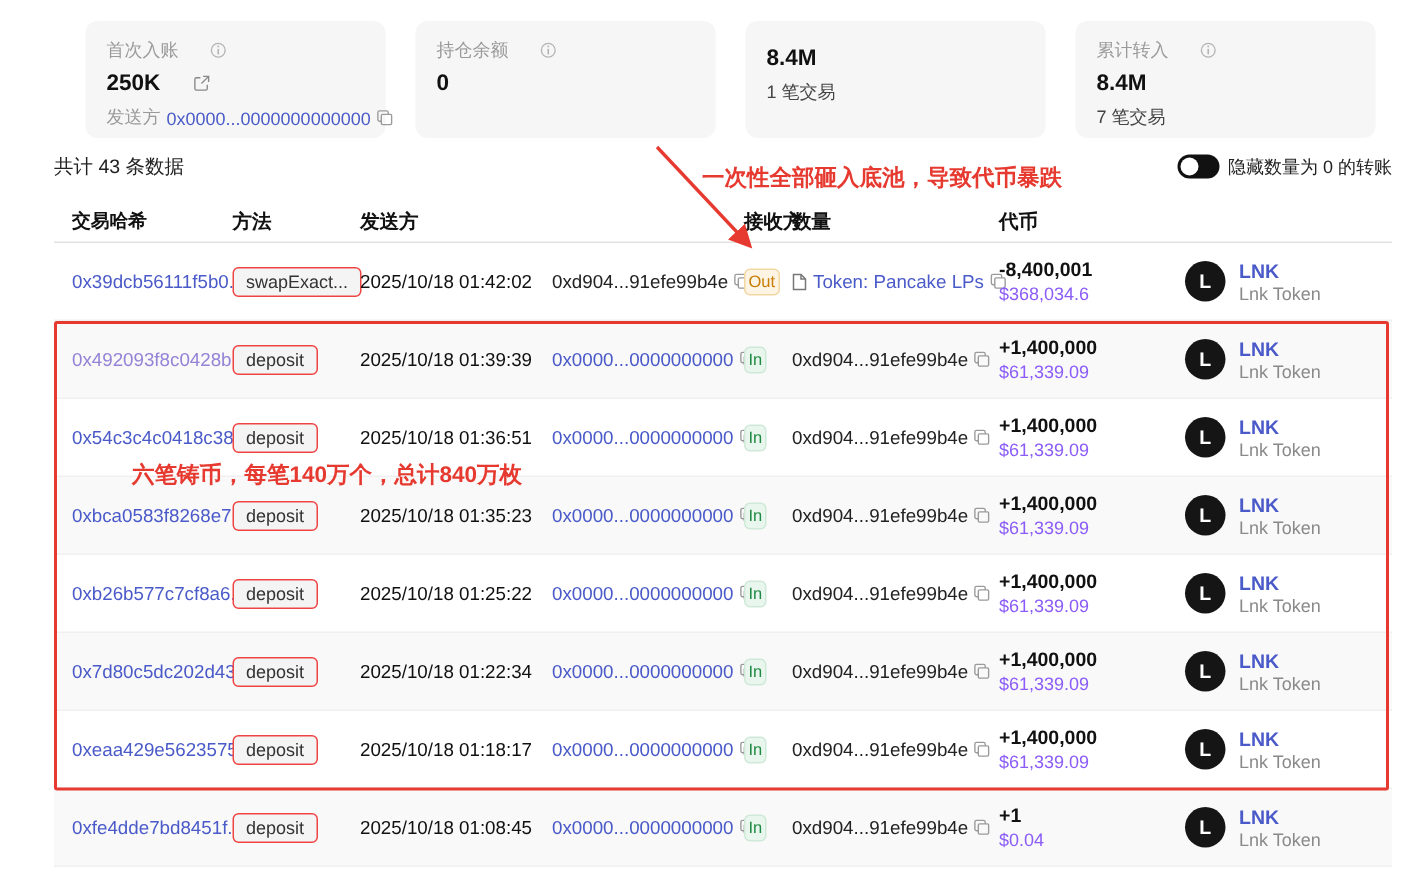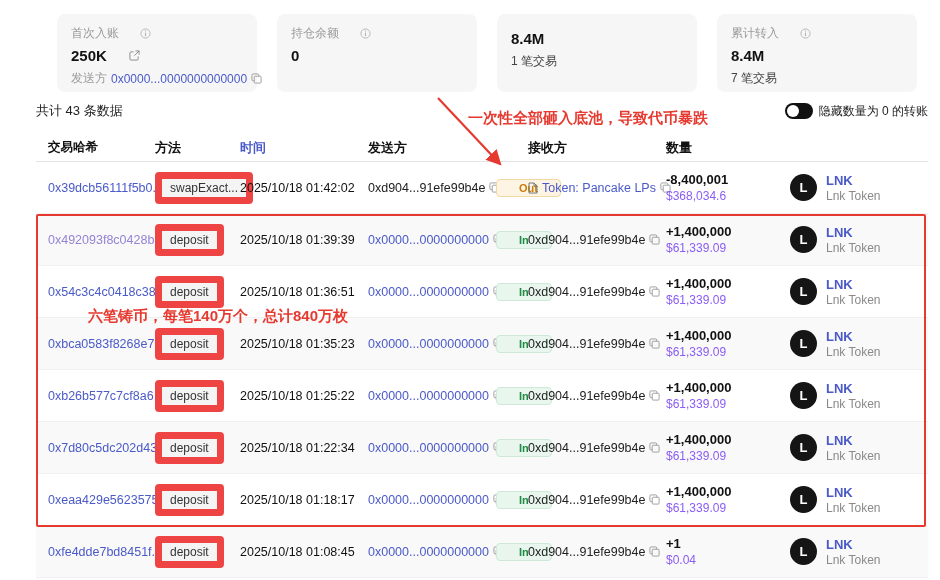--- a/index.html
+++ b/index.html
@@ -32,24 +32,24 @@
   
   .table{position:absolute;left:0;top:134px;width:940px}
   .trow{display:grid;grid-template-columns:119px 85px 128px 128px 32px 138px 124px 1fr;
     align-items:center;margin-left:36px;width:892px;height:52px;border-bottom:1px solid #f0f0f0}
   .thead{height:28px;font-weight:700;font-size:13px;border-bottom:1px solid #e2e2e2;color:#111}
   .thead .time-h{color:var(--link);cursor:pointer}
   .trow>div{white-space:nowrap}
   .zebra{background:#f9f9f9}
   .cell-hash{padding-left:12px;font-size:12.5px}
   .cell-method .btn{display:inline-block;font-size:12px;color:#333;background:#f4f4f4;
-    border:7px solid #ef4444;border-radius:4px;padding:2px 8px;cursor:pointer}
+    border:1px solid #ef4444;border-radius:4px;padding:2px 8px;cursor:pointer}
   .cell-time{font-size:12.5px;color:#111}
   .cell-addr{font-size:12.5px;display:flex;align-items:center;gap:4px}
-  .badge{display:inline-block;font-size:11px;font-weight:700;padding:2px 22px;border-radius:4px}
+  .badge{display:inline-block;font-size:11px;font-weight:400;padding:2px 2px;border-radius:4px}
   .dir-out{color:var(--out);background:#fdf4e3;border:1px solid #f1d7a2}
   .dir-in{color:var(--in);background:#e9f6ee;border:1px solid #cfe9d8}
   .cell-amount .amt{font-size:13px;font-weight:700;color:#111}
   .cell-amount .usd{font-size:12px;color:#8b5cf6;margin-top:2px}
   .cell-token{display:flex;align-items:center;gap:9px}
   .token-circle{width:27px;height:27px;border-radius:50%;background:#151515;color:#fff;
     display:flex;align-items:center;justify-content:center;font-weight:700;font-size:13px}
   .token-sym{font-size:13px;font-weight:700}
   .token-name{font-size:12px;color:#8a8a8a;margin-top:1px}
   
@@ -149,25 +149,25 @@
         <div class="knob"></div>
       </div>
     <span class="toggle-label">隐藏数量为 0 的转账</span>
   </div>
 </div>
 
 <div class="table">
   <div class="trow thead">
     <div class="cell-hash">交易哈希</div>
     <div>方法</div>
-    <div class="time-h">时间</div>
     <div>发送方</div>
     <div></div>
     <div>接收方</div>
     <div>数量</div>
+    <div>代币</div>
   </div>
   <div id="tbody">
       <div class="trow">
     <div class="cell-hash"><span class="link">0x39dcb56111f5b0...</span></div>
     <div class="cell-method"><span class="btn">swapExact...</span></div>
     <div class="cell-time">2025/10/18 01:42:02</div>
     <div class="cell-addr">
       <span class="plain">0xd904...91efe99b4e</span>
       <span class="icon-btn">
         <svg class="mini" width="11" height="11" viewBox="0 0 12 12">

